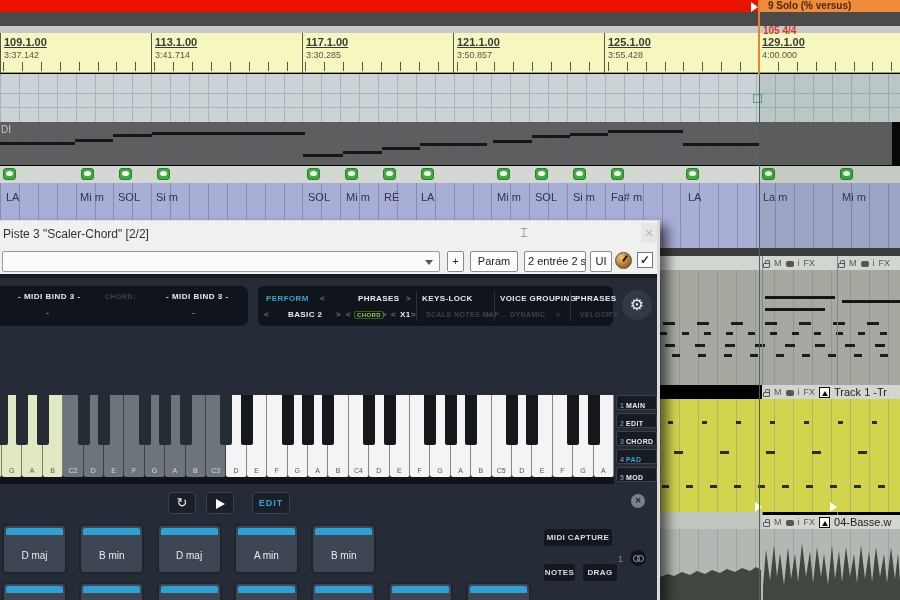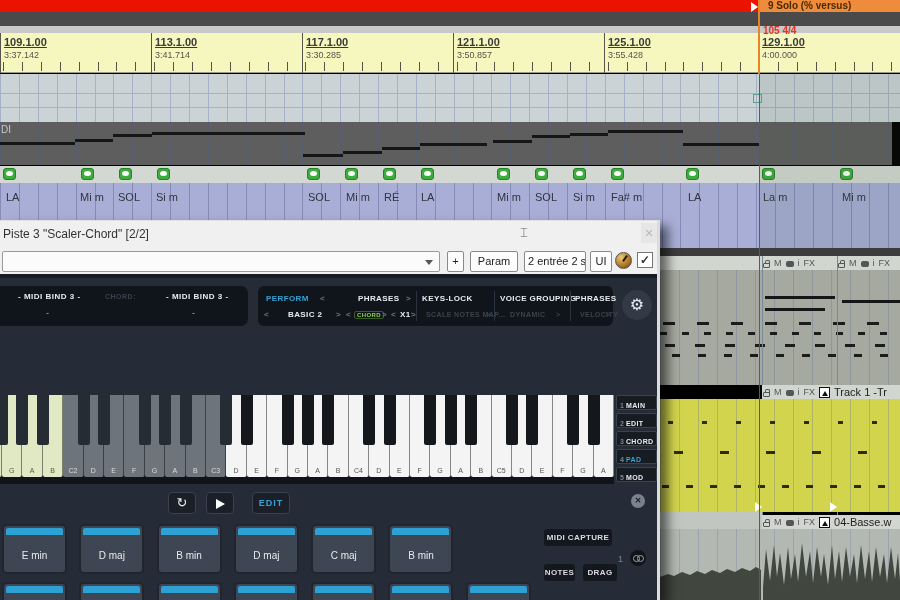--- a/index.html
+++ b/index.html
@@ -528,37 +528,33 @@
         </div>
 
       <div class="tpbtn tp-loop">↻</div>
       <div class="tpbtn tp-play"><i></i></div>
       <div class="tpbtn tp-edit">EDIT</div>
       <div class="closebtn">✕</div>
 
       <div class="pad-row r1">
           <div class="pad">
           <div class="pad-top"></div>
-          <span class="pad-label">E min</span>
-        </div>
-          <div class="pad">
-          <div class="pad-top"></div>
           <span class="pad-label">D maj</span>
         </div>
           <div class="pad">
           <div class="pad-top"></div>
           <span class="pad-label">B min</span>
         </div>
           <div class="pad">
           <div class="pad-top"></div>
           <span class="pad-label">D maj</span>
         </div>
           <div class="pad">
           <div class="pad-top"></div>
-          <span class="pad-label">C maj</span>
+          <span class="pad-label">A min</span>
         </div>
           <div class="pad">
           <div class="pad-top"></div>
           <span class="pad-label">B min</span>
         </div>
         </div>
       <div class="pad-row r2">
           <div class="pad">
           <div class="pad-top"></div>
 

